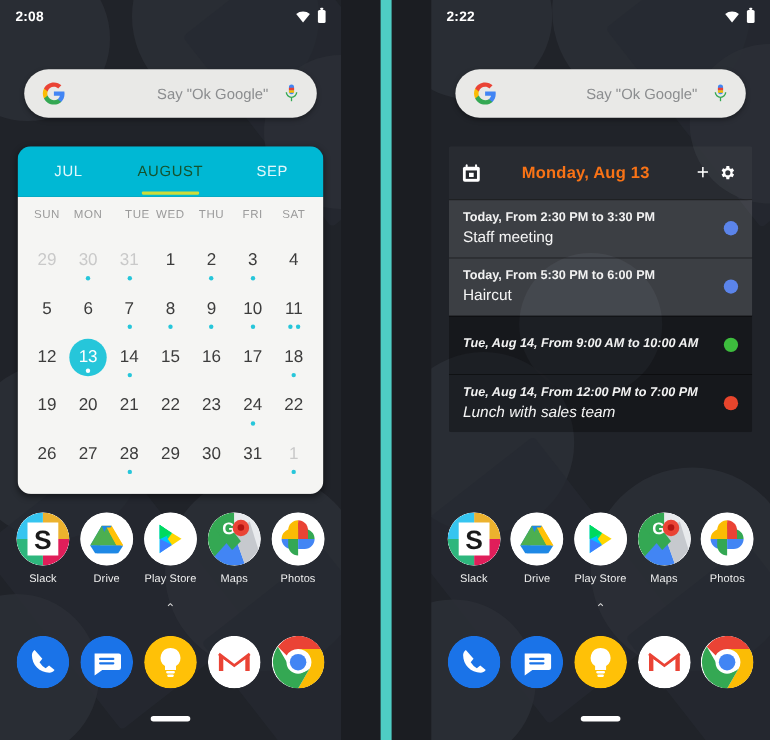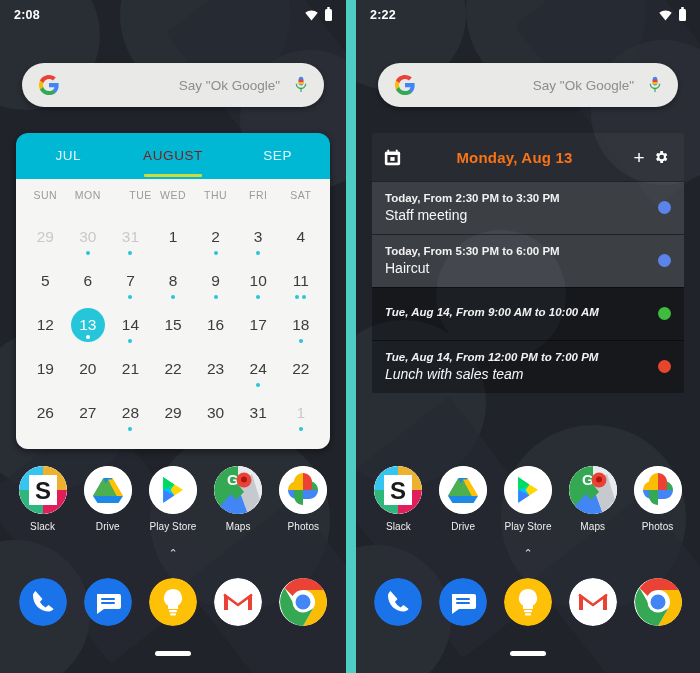--- a/index.html
+++ b/index.html
@@ -2,21 +2,21 @@
 <html><head>
 <meta charset="utf-8">
 <style>
   * { margin:0; padding:0; box-sizing:border-box; }
   html, body {
     width:700px; height:673px;
     background:#1b1d22;
     font-family:"Liberation Sans", sans-serif;
     overflow:hidden;
   }
-  #screen { position:relative; width:700px; height:520px; display:flex; }
+  #screen { position:relative; width:700px; height:520px; display:flex;gap:36px; }
 
   .panel {
     position:relative;
     width:346px;
     height:673px;
     overflow:hidden;
     background:#212429;
   }
   .panel.right { width:344px; }
 
@@ -72,21 +72,21 @@
     box-shadow:0 2px 6px rgba(0,0,0,.45);
   }
   .cal-head {
     background:#00b8d4; height:46px; position:relative;
     display:flex; align-items:center;
   }
   .cal-month {
     flex:1; text-align:center; color:#e2f7fb; font-size:13.5px;
     letter-spacing:.6px; position:relative; padding-bottom:2px;
   }
-  .cal-month.active { color:#7f1d1d; }
+  .cal-month.active { color:#14532d; }
   .cal-month.active:after{
     content:""; position:absolute; left:22%; right:22%; bottom:-12px;
     height:3px; background:#cddc39; border-radius:1px;
   }
   .cal-body { background:#f5f5f3; padding:10px 8px 14px; }
   .cal-row { display:flex; }
   .cal-cell {
     flex:1; text-align:center; position:relative;
     height:44px; display:flex; flex-direction:column;
     align-items:center; justify-content:center;

